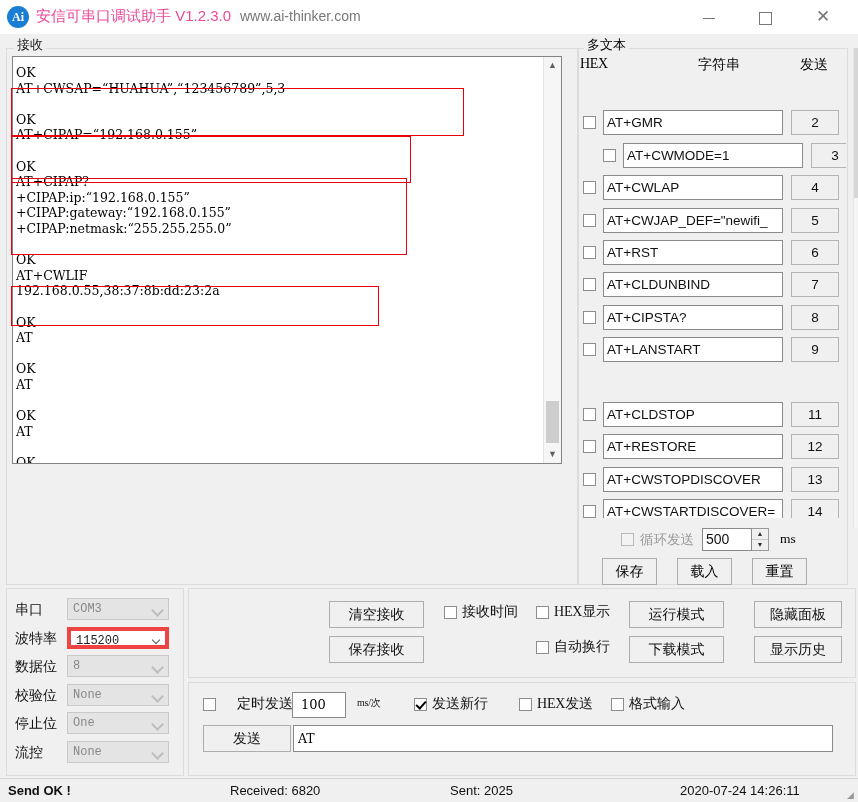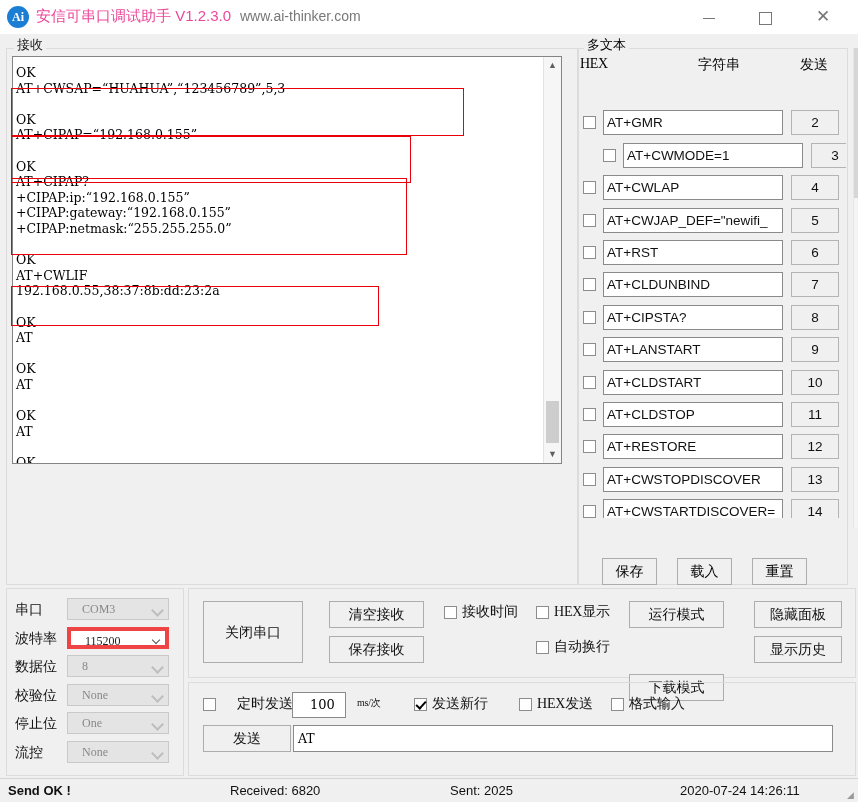--- a/index.html
+++ b/index.html
@@ -86,22 +86,22 @@
   .mfbtn{position:absolute;top:520px;width:55px;height:27px;background:#f0f0f0;
     border:1px solid #adadad;box-sizing:border-box;font-size:14px;line-height:25px;text-align:center;}
   .mf1{left:24px;} .mf2{left:99px;} .mf3{left:174px;}
 
   
   .ser-group{position:absolute;left:6px;top:588px;width:176px;height:186px;
     border:1px solid #dcdcdc;}
   .ser-row{position:absolute;left:0;height:27px;}
   .ser-lbl{position:absolute;left:8px;top:3px;font-size:14px;color:#111;}
   .ser-sel{position:absolute;left:60px;top:0;width:102px;height:22px;box-sizing:border-box;
-    border:1px solid #c9c9c9;background:#e4e4e4;font-size:12px;line-height:20px;padding-left:14px;
-    font-family:Liberation Serif, serif;color:#888;}
+    border:1px solid #c9c9c9;background:#e4e4e4;font-size:12px;line-height:20px;padding-left:5px;
+    font-family:Liberation Mono, monospace;color:#888;}
   .ser-sel.active{background:#fff;border:4px solid #ef4444;color:#222;}
   .chev{position:absolute;right:6px;top:7px;width:7px;height:7px;border-right:2px solid #bdbdbd;
     border-bottom:2px solid #bdbdbd;transform:rotate(45deg);}
   .chev.dark{border-color:#555;width:5px;height:5px;border-right-width:1px;border-bottom-width:1px;top:6px;}
 
   
   .ctl-group{position:absolute;left:188px;top:588px;width:666px;height:88px;border:1px solid #dcdcdc;}
   .btn{position:absolute;background:#f0f0f0;border:1px solid #adadad;box-sizing:border-box;
     font-size:14px;text-align:center;color:#111;}
   .cb{position:absolute;width:13px;height:13px;border:1px solid #8d8d8d;background:#fff;box-sizing:border-box;}
@@ -109,21 +109,21 @@
     border-right:2px solid #000;border-bottom:2px solid #000;transform:rotate(42deg);}
   .cbl{position:absolute;font-size:14px;color:#111;}
   .cbl.serif{font-family:"Liberation Serif",serif;letter-spacing:-0.2px;}
 
   
   .send-group{position:absolute;left:188px;top:682px;width:666px;height:92px;border:1px solid #dcdcdc;}
   .sendbox{position:absolute;left:104px;top:42px;width:540px;height:27px;background:#fff;
     border:1px solid #8a8a8a;box-sizing:border-box;font-size:12.5px;line-height:25px;padding-left:4px;
     font-family:"DejaVu Serif","Liberation Serif",serif;color:#000;}
   .numbox{position:absolute;left:103px;top:9px;width:54px;height:26px;background:#fff;
-    border:1px solid #8a8a8a;box-sizing:border-box;font-size:13px;line-height:24px;padding-left:17px;
+    border:1px solid #8a8a8a;box-sizing:border-box;font-size:13px;line-height:24px;padding-left:8px;
     font-family:"DejaVu Serif","Liberation Serif",serif;}
 
   
   .status{position:absolute;left:0;top:778px;width:858px;height:24px;background:#f0f0f0;
     border-top:1px solid #d4d4d4;}
   .st{position:absolute;top:4px;font-size:13px;font-weight:bold;color:#111;white-space:nowrap;}
   .st-ok{left:8px;}
   .st-recv{left:230px;font-weight:normal;}
   .st-sent{left:450px;font-weight:normal;}
   .st-time{left:680px;font-weight:normal;}
@@ -230,25 +230,20 @@
         <div class="mrow" style="top: 266.8px; width: 268px;">
           <div class="mchk"></div>
           <div class="mtxt">AT+CIPSTA?</div>
           <div class="mbtn">8</div>
         </div>
         <div class="mrow" style="top: 299.2px; width: 268px;">
           <div class="mchk"></div>
           <div class="mtxt">AT+LANSTART</div>
           <div class="mbtn">9</div>
         </div>
-        <div class="mrow" style="top: 331.6px; width: 268px;">
-          <div class="mchk"></div>
-          <div class="mtxt">AT+CLDSTART</div>
-          <div class="mbtn">10</div>
-        </div>
         <div class="mrow" style="top: 364px; width: 268px;">
           <div class="mchk"></div>
           <div class="mtxt">AT+CLDSTOP</div>
           <div class="mbtn">11</div>
         </div>
         <div class="mrow" style="top: 396.4px; width: 268px;">
           <div class="mchk"></div>
           <div class="mtxt">AT+RESTORE</div>
           <div class="mbtn">12</div>
         </div>
@@ -260,20 +255,31 @@
         <div class="mrow" style="top: 461.2px; width: 268px;">
           <div class="mchk"></div>
           <div class="mtxt">AT+CWSTARTDISCOVER=</div>
           <div class="mbtn">14</div>
         </div>
       </div>
     <div class="panel-sb">
       <div class="panel-sb-thumb"></div>
     </div>
 
+    <div class="loop-row">
+      <div class="loop-chk"></div>
+      <div class="loop-lbl">循环发送</div>
+      <div class="loop-val">500</div>
+      <div class="spin">
+        <div>▲</div>
+        <div class="sp-div"></div>
+        <div>▼</div>
+      </div>
+      <div class="loop-ms">ms</div>
+    </div>
 
     <div class="mfbtn mf1">保存</div>
     <div class="mfbtn mf2">载入</div>
     <div class="mfbtn mf3">重置</div>
   </div>
 
   <div class="ser-group">
     <div id="serrows">
         <div class="ser-row" style="top: 9px; width: 176px;">
           <div class="ser-lbl">串口</div>
@@ -296,35 +302,34 @@
           <div class="ser-sel">One<span class="chev"></span></div>
         </div>
         <div class="ser-row" style="top: 151.5px; width: 176px;">
           <div class="ser-lbl">流控</div>
           <div class="ser-sel">None<span class="chev"></span></div>
         </div>
       </div>
   </div>
 
   <div class="ctl-group">
-    <div class="btn" style="left:14px;top:12px;width:100px;height:62px;line-height:60px;">关闭串口</div>
     <div class="btn" style="left:140px;top:12px;width:95px;height:27px;line-height:25px;">清空接收</div>
     <div class="btn" style="left:140px;top:47px;width:95px;height:27px;line-height:25px;">保存接收</div>
 
     <div class="cb" style="left:255px;top:17px;"></div>
     <div class="cbl" style="left:273px;top:14px;">接收时间</div>
 
     <div class="cb" style="left:347px;top:17px;"></div>
     <div class="cbl serif" style="left:365px;top:14px;">HEX显示</div>
 
     <div class="cb" style="left:347px;top:52px;"></div>
     <div class="cbl" style="left:365px;top:49px;">自动换行</div>
 
     <div class="btn" style="left:440px;top:12px;width:95px;height:27px;line-height:25px;">运行模式</div>
-    <div class="btn" style="left:440px;top:47px;width:95px;height:27px;line-height:25px;margin-top:38px;">下载模式</div>
+    <div class="btn" style="left:440px;top:47px;width:95px;height:27px;line-height:25px;">下载模式</div>
 
     <div class="btn" style="left:565px;top:12px;width:88px;height:27px;line-height:25px;">隐藏面板</div>
     <div class="btn" style="left:565px;top:47px;width:88px;height:27px;line-height:25px;">显示历史</div>
   </div>
 
   <div class="send-group">
     <div class="cb" style="left:14px;top:15px;"></div>
     <div class="cbl" style="left:32px;top:12px;margin-left:16px;">定时发送</div>
     <div class="numbox">100</div>
     <div class="cbl serif" style="left:168px;top:13px;font-size:10px;">ms/次</div>

